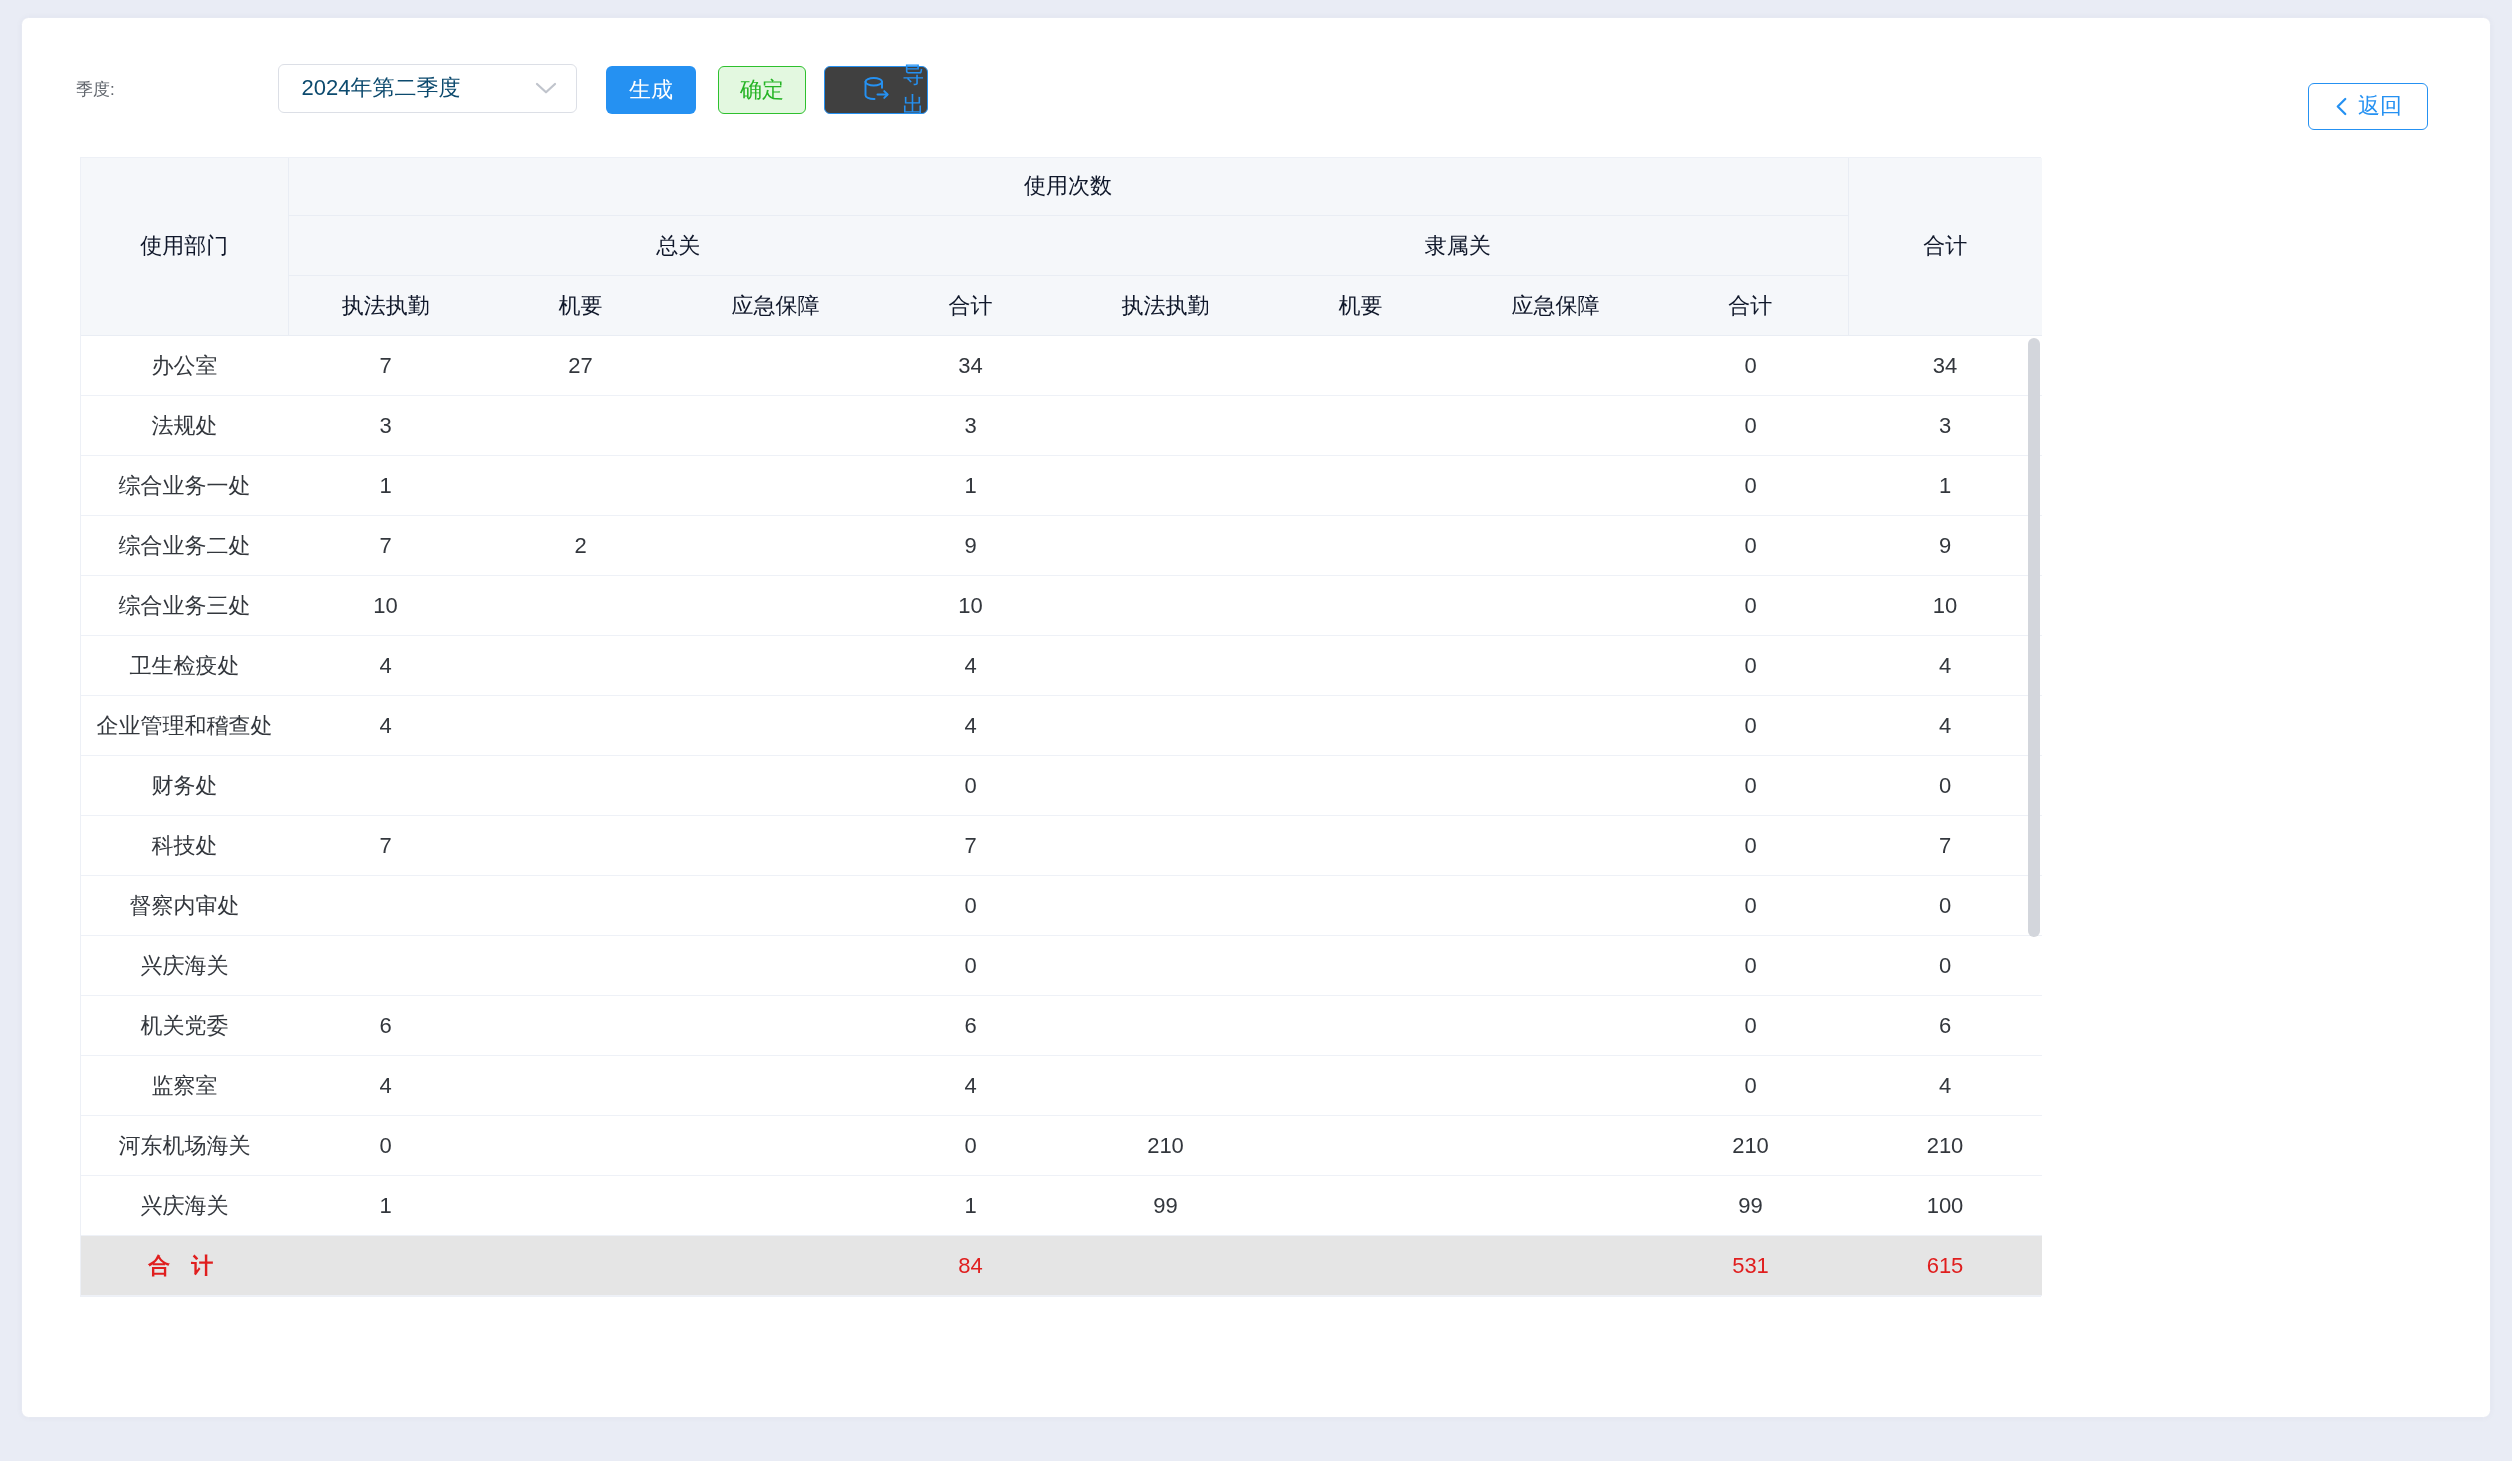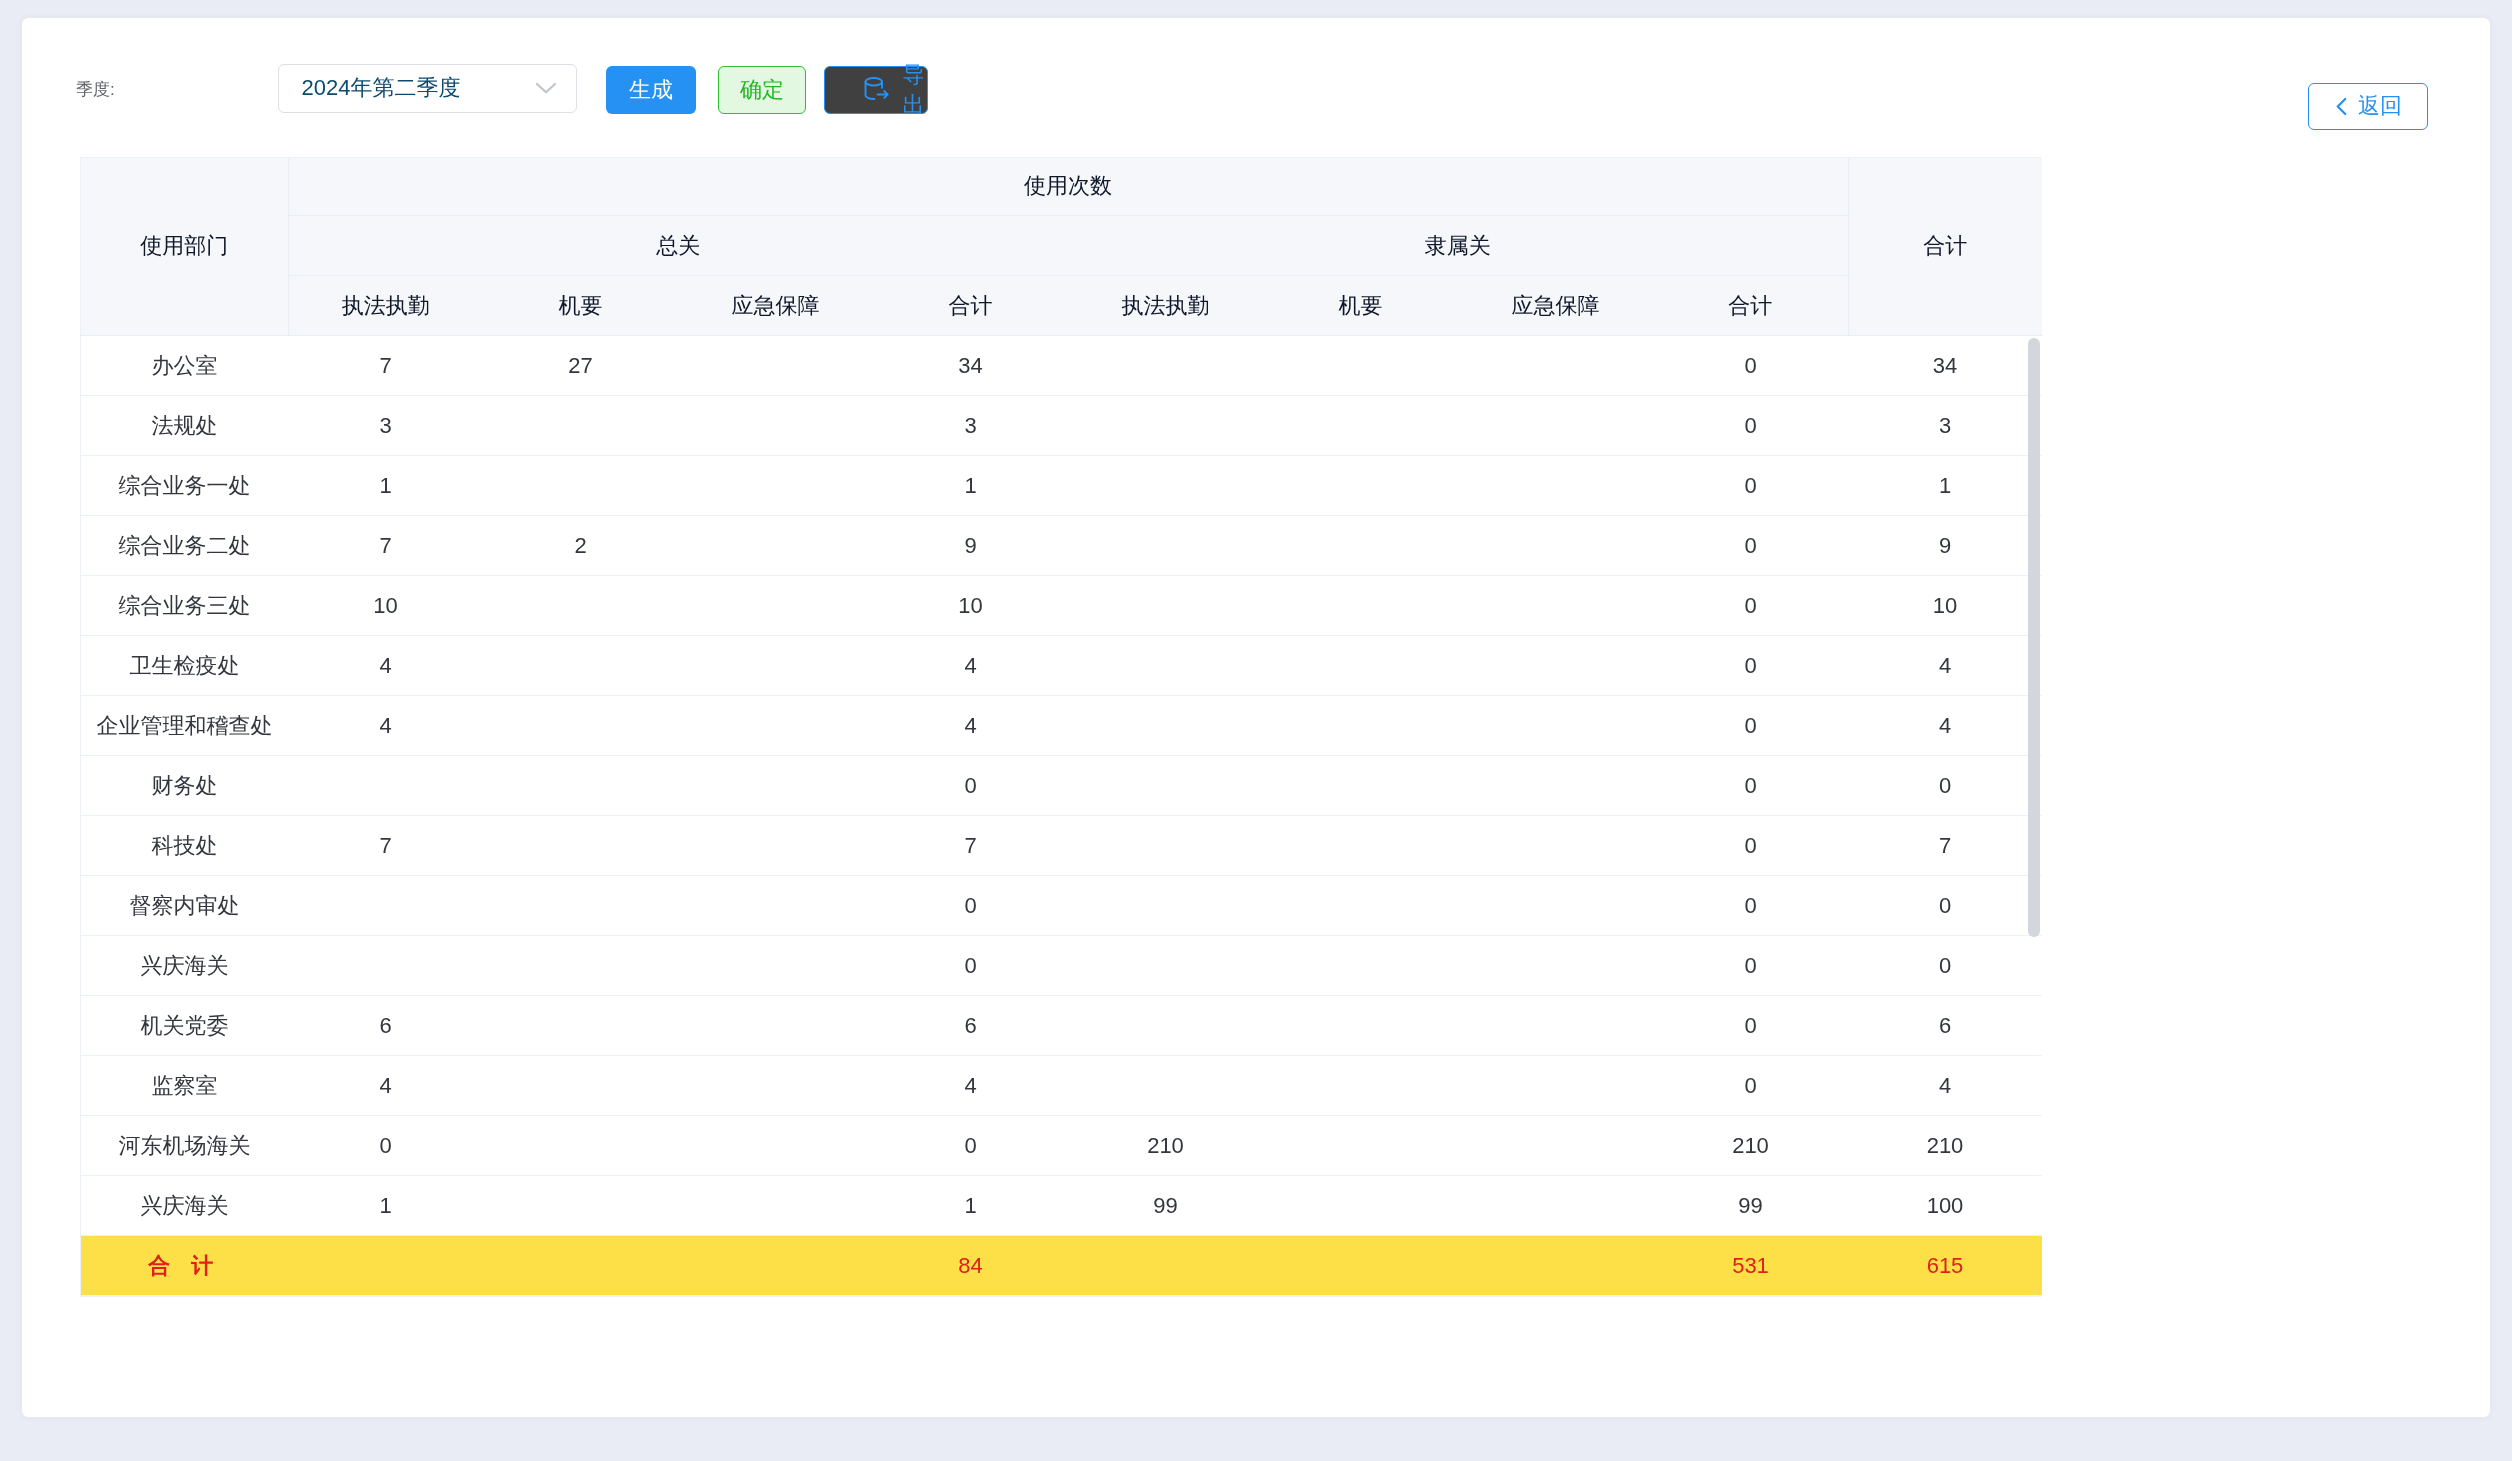--- a/index.html
+++ b/index.html
@@ -56,21 +56,21 @@
   thead tr.h1 th { height:58px; }
   thead tr.h2 th { height:60px; }
   thead tr.h3 th { height:60px; }
   th.dept-col  { border-right:1.5px solid #e9edf4; }
   th.total-col { border-left:1.5px solid #e9edf4; }
   tbody td {
     height:60px; font-size:22px; color:#33373d;
     background:#fff; border-bottom:1.5px solid #eef1f7;
   }
   tr.total-row td {
-    background:#fde047; color:#e01e1e;
+    background:#e5e5e5; color:#e01e1e;
   }
   tr.total-row td.dept { font-weight:700; letter-spacing:7.5px; }
   .scroll-thumb {
     position:absolute; left:2006px; top:320px;
     width:12px; height:599px;
     background:#d3d6dc; border-radius:6px; cursor:pointer;
   }
   .icon { display:inline-flex; align-items:center; }
 </style>
 </head>

